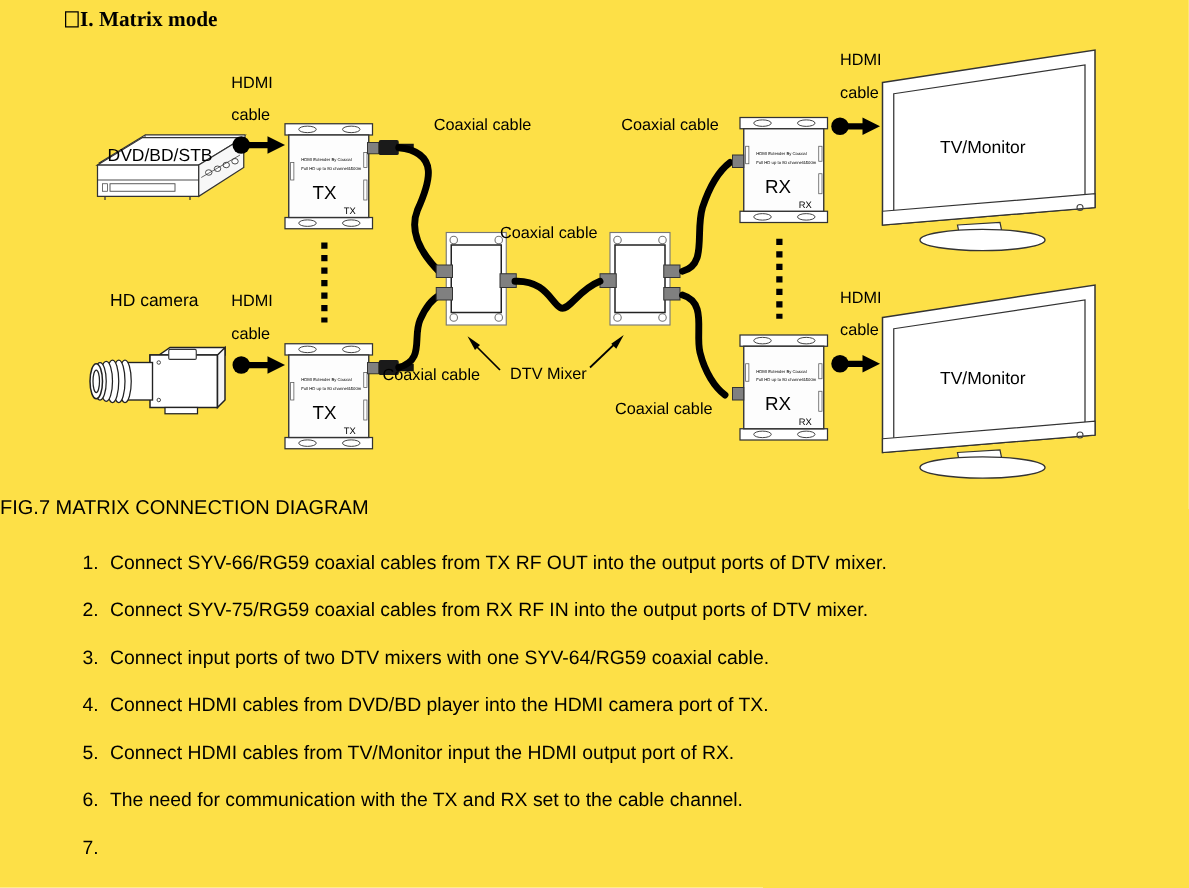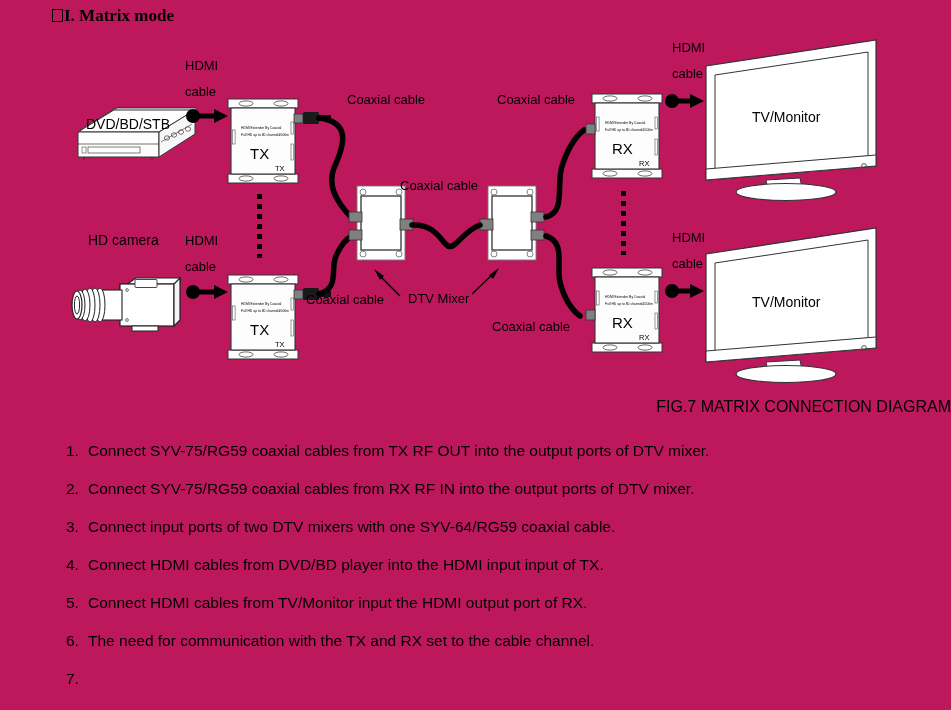--- a/index.html
+++ b/index.html
@@ -12,21 +12,21 @@
     height: 710px;
     font-family: "Liberation Sans", sans-serif;
     color: #000000;
     overflow: hidden;
     position: relative;
   }
   #page {
     position: relative;
     width: 951px;
     height: 710px;
-    background: #be185d;
+    background: #fde047;
   }
   .page-title {
     position: absolute;
     left: 52px;
     top: 6px;
     font-size: 17px;
     font-weight: bold;
     font-family: "Liberation Serif", serif;
     letter-spacing: 0px;
     white-space: nowrap;
@@ -45,21 +45,21 @@
     left: 0;
     top: 26px;
     width: 951px;
     height: 360px;
   }
   .fig-caption {
     position: absolute;
     left: 0;
     top: 398px;
     width: 951px;
-    text-align: right;
+    text-align: left;
     font-size: 16px;
     font-family: "Liberation Sans", sans-serif;
     white-space: nowrap;
   }
   #steps {
     position: absolute;
     left: 0;
     top: 432px;
     width: 951px;
   }
@@ -391,33 +391,33 @@
       <text class="dev-lbl" x="752" y="281">TV/Monitor</text>
     </g>
 
   </svg>
 
   <div class="fig-caption">FIG.7 MATRIX CONNECTION DIAGRAM</div>
 
   <div id="steps">
     <div class="step">
       <span class="num">1.</span>
-      <span class="txt">Connect SYV-75/RG59 coaxial cables from TX RF OUT into the output ports of DTV mixer.</span>
+      <span class="txt">Connect SYV-66/RG59 coaxial cables from TX RF OUT into the output ports of DTV mixer.</span>
     </div>
     <div class="step">
       <span class="num">2.</span>
       <span class="txt">Connect SYV-75/RG59 coaxial cables from RX RF IN into the output ports of DTV mixer.</span>
     </div>
     <div class="step">
       <span class="num">3.</span>
       <span class="txt">Connect input ports of two DTV mixers with one SYV-64/RG59 coaxial cable.</span>
     </div>
     <div class="step">
       <span class="num">4.</span>
-      <span class="txt">Connect HDMI cables from DVD/BD player into the HDMI input input of TX.</span>
+      <span class="txt">Connect HDMI cables from DVD/BD player into the HDMI camera port of TX.</span>
     </div>
     <div class="step">
       <span class="num">5.</span>
       <span class="txt">Connect HDMI cables from TV/Monitor input the HDMI output port of RX.</span>
     </div>
     <div class="step">
       <span class="num">6.</span>
       <span class="txt">The need for communication with the TX and RX set to the cable channel.</span>
     </div>
     <div class="step">

